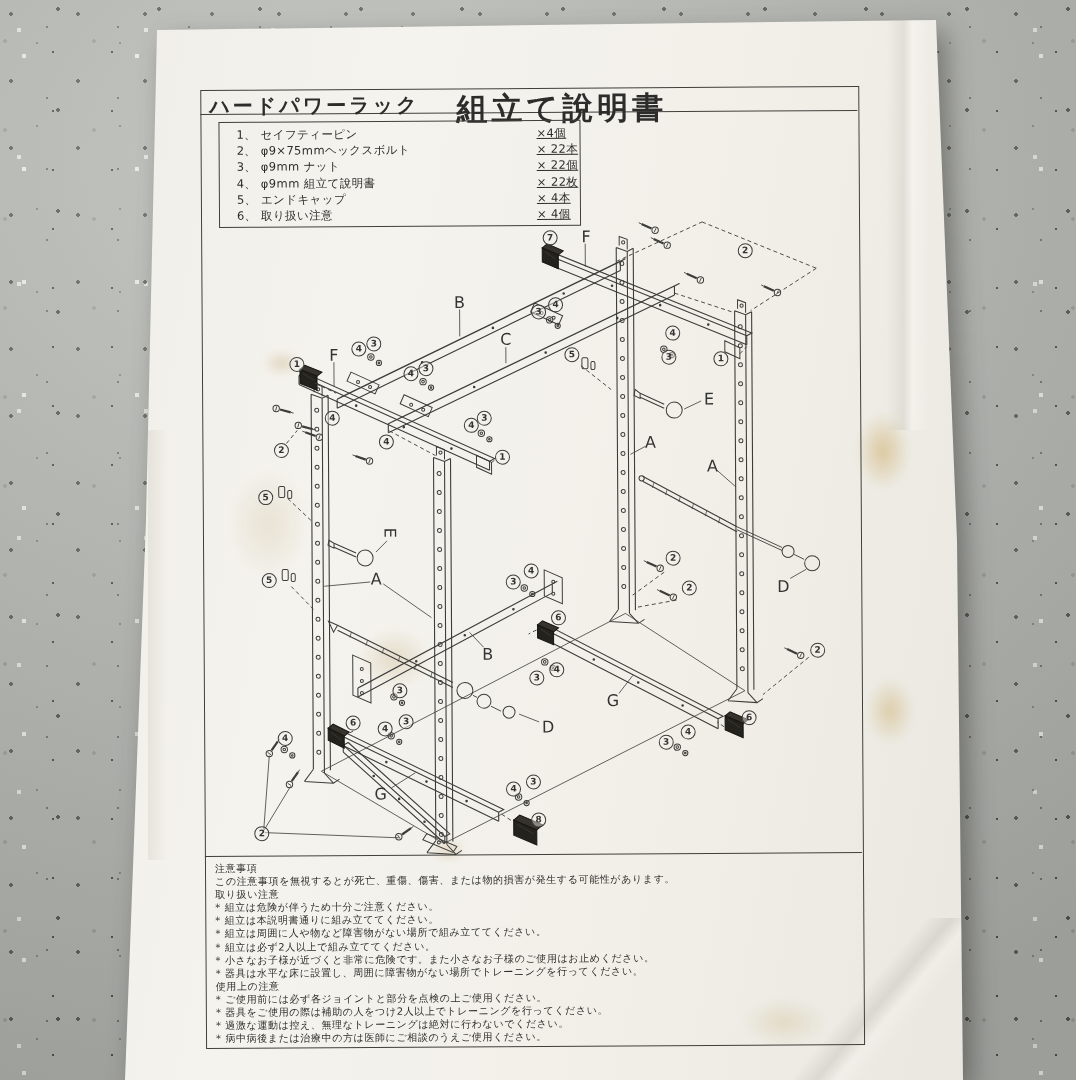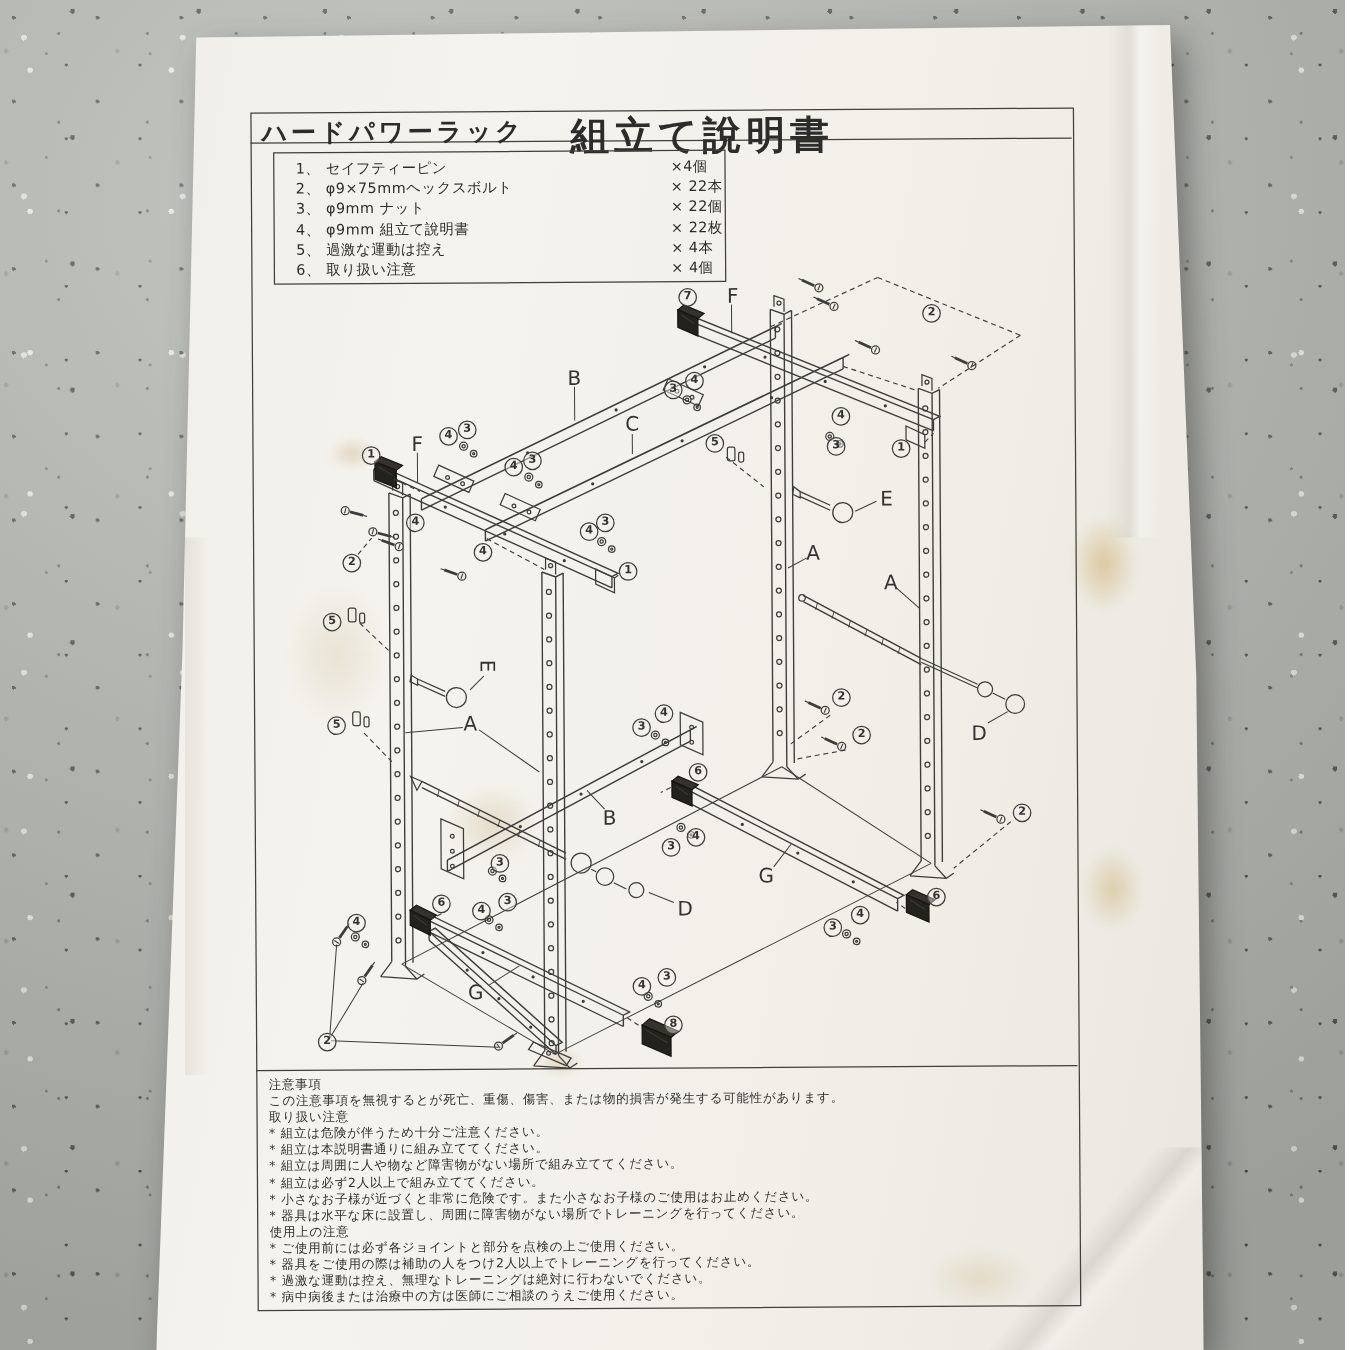--- a/index.html
+++ b/index.html
@@ -47,21 +47,21 @@
   .hline{position:absolute;height:1.3px;background:#403f3c;}
   #line-title{left:203px;top:112px;width:657px;}
   #line-sep{left:203px;top:854px;width:657px;}
   .title-product{position:absolute;left:212px;top:91px;font-size:20px;font-weight:bold;letter-spacing:3px;white-space:nowrap;}
   .title-doc{position:absolute;left:459px;top:88px;font-size:31px;font-weight:bold;letter-spacing:4px;white-space:nowrap;}
 
   .parts-box{position:absolute;left:221px;top:120px;width:362px;height:106px;border:1.3px solid #403f3c;
     box-sizing:border-box;padding:5px 0 0 17px;}
   .p-row{position:relative;height:16.2px;font-size:11.5px;letter-spacing:.4px;white-space:nowrap;}
   .p-no{display:inline-block;width:24px;}
-  .p-qty{position:absolute;left:300px;top:0;}
+  .p-qty{position:absolute;left:300px;top:0;text-decoration:underline;}
 
   .notices{position:absolute;left:213px;top:860px;width:642px;font-size:10px;line-height:13.1px;
     letter-spacing:.6px;white-space:nowrap;color:#2e2e2c;}
 
   .diagram-svg{position:absolute;left:0;top:0;width:1080px;height:1080px;}
   .labels{position:absolute;inset:0;}
   .lt{position:absolute;font-size:16px;color:#333;transform:translate(-50%,-50%);}
   .lt.rot{transform:translate(-50%,-50%) rotate(90deg);}
   .co{position:absolute;width:13px;height:13px;border:1.2px solid #3c3c3a;border-radius:50%;
     font-size:9px;font-weight:bold;color:#333;display:flex;align-items:center;justify-content:center;
@@ -93,21 +93,21 @@
 
         <div class="title-product">ハードパワーラック</div>
         <div class="title-doc">組立て說明書</div>
 
         <div class="parts-box">
           <div id="parts-rows">
               <div class="p-row"><span class="p-no">1、</span><span class="p-name">セイフティーピン</span><span class="p-qty">×4個</span></div>
               <div class="p-row"><span class="p-no">2、</span><span class="p-name">φ9×75mmヘックスボルト</span><span class="p-qty">× 22本</span></div>
               <div class="p-row"><span class="p-no">3、</span><span class="p-name">φ9mm ナット</span><span class="p-qty">× 22個</span></div>
               <div class="p-row"><span class="p-no">4、</span><span class="p-name">φ9mm 組立て說明書</span><span class="p-qty">× 22枚</span></div>
-              <div class="p-row"><span class="p-no">5、</span><span class="p-name">過激な運動は控え</span><span class="p-qty">× 4本</span></div>
+              <div class="p-row"><span class="p-no">5、</span><span class="p-name">エンドキャップ</span><span class="p-qty">× 4本</span></div>
               <div class="p-row"><span class="p-no">6、</span><span class="p-name">取り扱い注意</span><span class="p-qty">× 4個</span></div>
             </div>
         </div>
 
         <svg class="diagram-svg" id="rack-svg" viewBox="0 0 1080 1080">
             <g>
               <path d="M312 393 L312 768 M323 397 L323 772 M329 394 L329 769
             M312 393 L323 397 L329 394" stroke="#3c3c3a" stroke-width="1.1" fill="none"></path>
               <path d="M315 391 L315 382 L323 385 L323 395" stroke="#3c3c3a" stroke-width="1" fill="none"></path>
               <circle cx="319" cy="388" r="1.6" stroke="#3c3c3a" stroke-width="1" fill="none"></circle>

